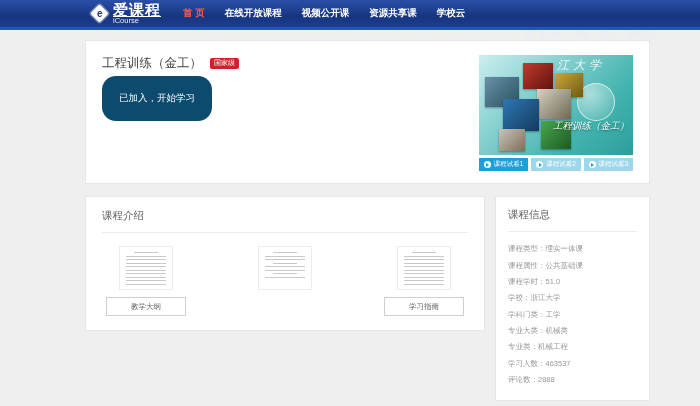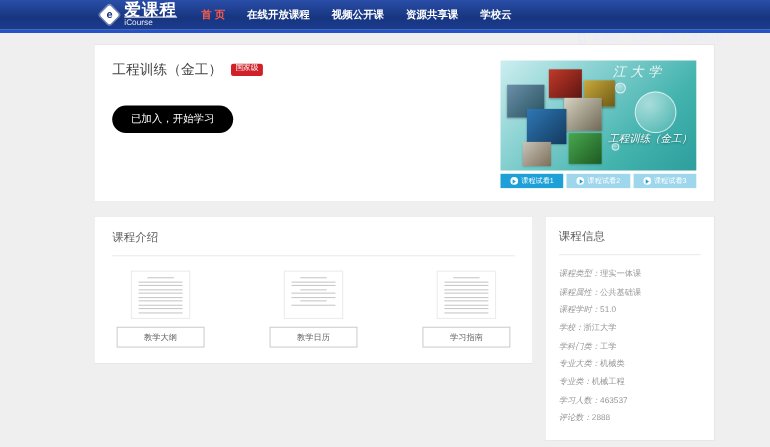--- a/index.html
+++ b/index.html
@@ -50,27 +50,27 @@
 
   
   .header-card { display:flex; padding:14px 16px 12px; margin-bottom:12px; }
   .header-left { flex:1; padding-right:20px; }
   .title-row { display:flex; align-items:center; gap:8px; }
   .course-title { font-size:12.5px; color:#444; }
   .level-badge {
     background:#d0212a; color:#fff; font-size:7px; padding:1.5px 4px; border-radius:2px; line-height:1.2;
   }
   .join-btn {
-    display:inline-block; margin:24px 0 12px;
-    background:#000000; color:#fff; font-size:9.5px;
-    padding:6px 17px; border:none; border-radius:14px; cursor:pointer;
+    display:inline-block; margin:4px 0 12px;
+    background:#0c4a6e; color:#fff; font-size:9.5px;
+    padding:16px 17px; border:none; border-radius:14px; cursor:pointer;
   }
   .course-desc { font-size:8px; line-height:1.7; color:#a0a0a0; }
 
-  .header-right { width:178px; flex:none; }
+  .header-right { width:154px; flex:none; }
   .banner {
     height:100px; position:relative; overflow:hidden;
     background:linear-gradient(135deg,#cdeef0 0%,#8fd4d4 30%,#43b3ae 70%,#2d9e9c 100%);
   }
   .banner .bubble { position:absolute; border:1px solid rgba(255,255,255,.65); border-radius:50%;
     background:radial-gradient(circle at 35% 30%, rgba(255,255,255,.5), rgba(255,255,255,.05)); }
   .b1 { width:38px; height:38px; right:18px; top:28px; }
   .b2 { width:10px; height:10px; right:64px; top:20px; }
   .b3 { width:7px; height:7px; right:70px; bottom:18px; }
   .banner .ph { position:absolute; box-shadow:0 1px 2px rgba(0,0,0,.35); }
@@ -125,21 +125,21 @@
   .doc-thumb .tl { height:1px; background:#c9c9c9; margin-bottom:2.5px; }
   .doc-thumb .tl.short { width:60%; margin-left:20%; }
   .doc-btn {
     display:block; width:80px; margin:0 auto; background:#fff; border:1px solid #cfcfcf;
     font-size:7.5px; color:#666; padding:3.5px 0; cursor:pointer;
   }
 
   .info-card { padding:11px 12px 12px; }
   .info-list { margin-top:9px; }
   .info-row { font-size:7.5px; color:#999; padding:3.2px 0; display:flex; }
-  .info-label { white-space:nowrap;font-style:italic; }
+  .info-label { white-space:nowrap; }
   .info-value { white-space:nowrap; }
 </style>
 </head>
 <body>
 
 <div class="navbar">
   <div class="logo">
     <div class="logo-mark">
         <span>e</span>
       </div>
@@ -240,21 +240,20 @@
             <div class="doc-thumb">
               <div class="tl short"></div>
                 <div class="tl"></div>
                 <div class="tl"></div>
                 <div class="tl short"></div>
                 <div class="tl"></div>
                 <div class="tl"></div>
                 <div class="tl short"></div>
                 <div class="tl"></div>
             </div>
-            <button class="doc-btn">教学日历</button>
           </div>
           <div class="doc">
             <div class="doc-thumb">
               <div class="tl short"></div>
                 <div class="tl"></div>
                 <div class="tl"></div>
                 <div class="tl"></div>
                 <div class="tl"></div>
                 <div class="tl"></div>
                 <div class="tl"></div>

